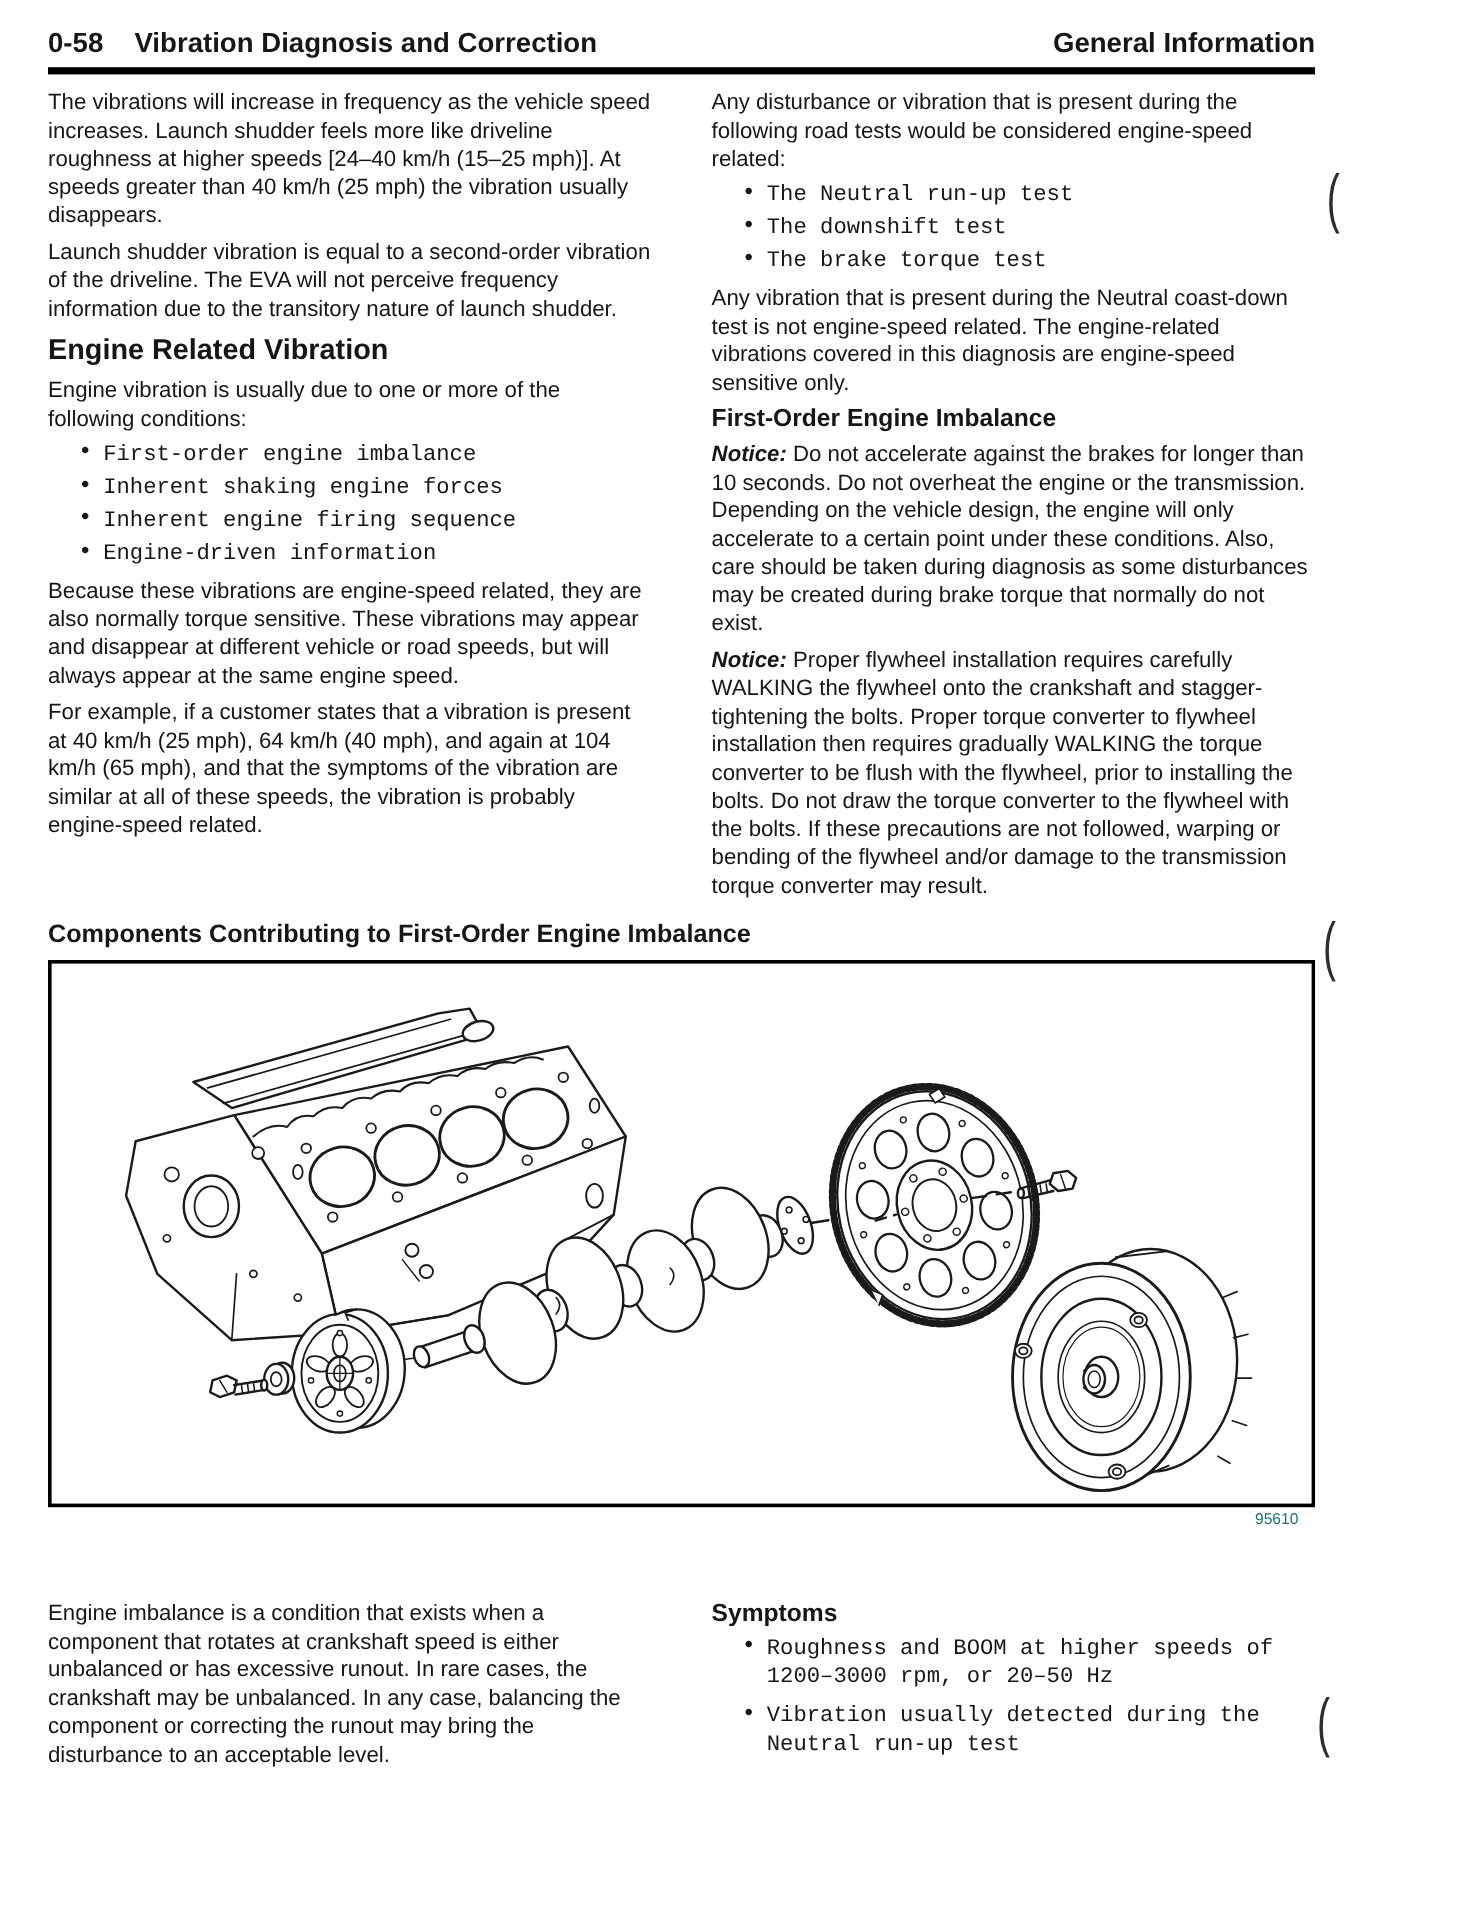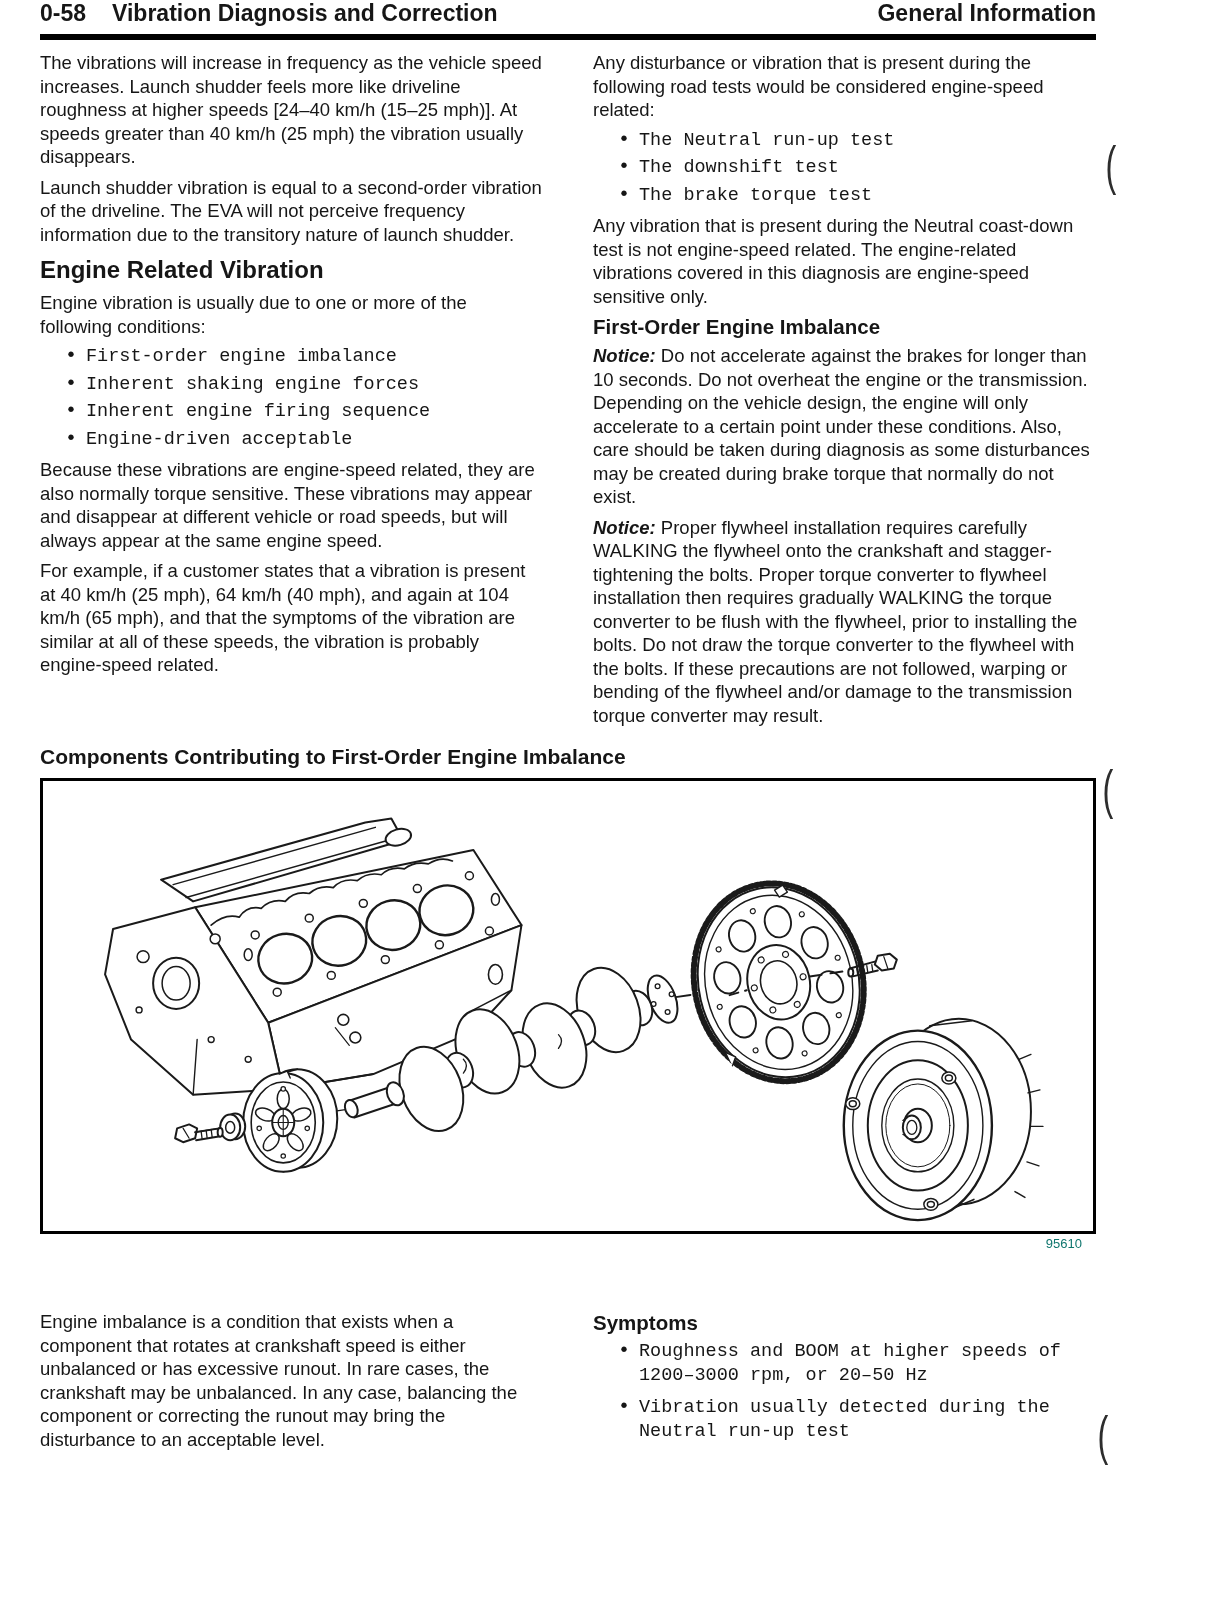--- a/index.html
+++ b/index.html
@@ -1,21 +1,21 @@
 <!DOCTYPE html>
 <html><head>
 <meta charset="utf-8">
 <style>
   html,body{margin:0;padding:0;}
   body{
     width:1229px;height:1600px;background:#ffffff;position:relative;overflow:hidden;
     font-family:"Liberation Sans", sans-serif;color:#161616;
     -webkit-print-color-adjust:exact;
   }
-  .page{position:relative;width:1056px;margin:0 auto 0 40px;height:1578px;overflow:hidden;}
+  .page{position:relative;width:1056px;margin:0 auto 0 40px;padding-top:22px;height:1578px;overflow:hidden;}
   
   .hdr{display:flex;align-items:baseline;font-weight:bold;font-size:23px;}
   .hdr .pgno{margin-right:26px;}
   .hdr .right{margin-left:auto;}
   .rule{height:6px;background:#000;margin-top:7px;}
   
   .cols{display:flex;gap:50px;margin-top:11px;}
   .col{width:503px;font-size:18.5px;line-height:23.5px;}
   .col p{margin:0 0 7px 0;}
   h2.sec{font-size:24px;line-height:28px;margin:10px 0 7px 0;}
@@ -53,21 +53,21 @@
   <div class="cols">
     <div class="col">
       <p>The vibrations will increase in frequency as the vehicle speed increases. Launch shudder feels more like driveline roughness at higher speeds [24–40 km/h (15–25 mph)]. At speeds greater than 40 km/h (25 mph) the vibration usually disappears.</p>
       <p>Launch shudder vibration is equal to a second-order vibration of the driveline. The EVA will not perceive frequency information due to the transitory nature of launch shudder.</p>
       <h2 class="sec">Engine Related Vibration</h2>
       <p>Engine vibration is usually due to one or more of the following conditions:</p>
       <ul class="blt">
         <li>First-order engine imbalance</li>
         <li>Inherent shaking engine forces</li>
         <li>Inherent engine firing sequence</li>
-        <li>Engine-driven acceptable</li>
+        <li>Engine-driven information</li>
       </ul>
       <p>Because these vibrations are engine-speed related, they are also normally torque sensitive. These vibrations may appear and disappear at different vehicle or road speeds, but will always appear at the same engine speed.</p>
       <p>For example, if a customer states that a vibration is present at 40 km/h (25 mph), 64 km/h (40 mph), and again at 104 km/h (65 mph), and that the symptoms of the vibration are similar at all of these speeds, the vibration is probably engine-speed related.</p>
     </div>
     <div class="col">
       <p>Any disturbance or vibration that is present during the following road tests would be considered engine-speed related:</p>
       <ul class="blt">
         <li>The Neutral run-up test</li>
         <li>The downshift test</li>
         <li>The brake torque test</li>

